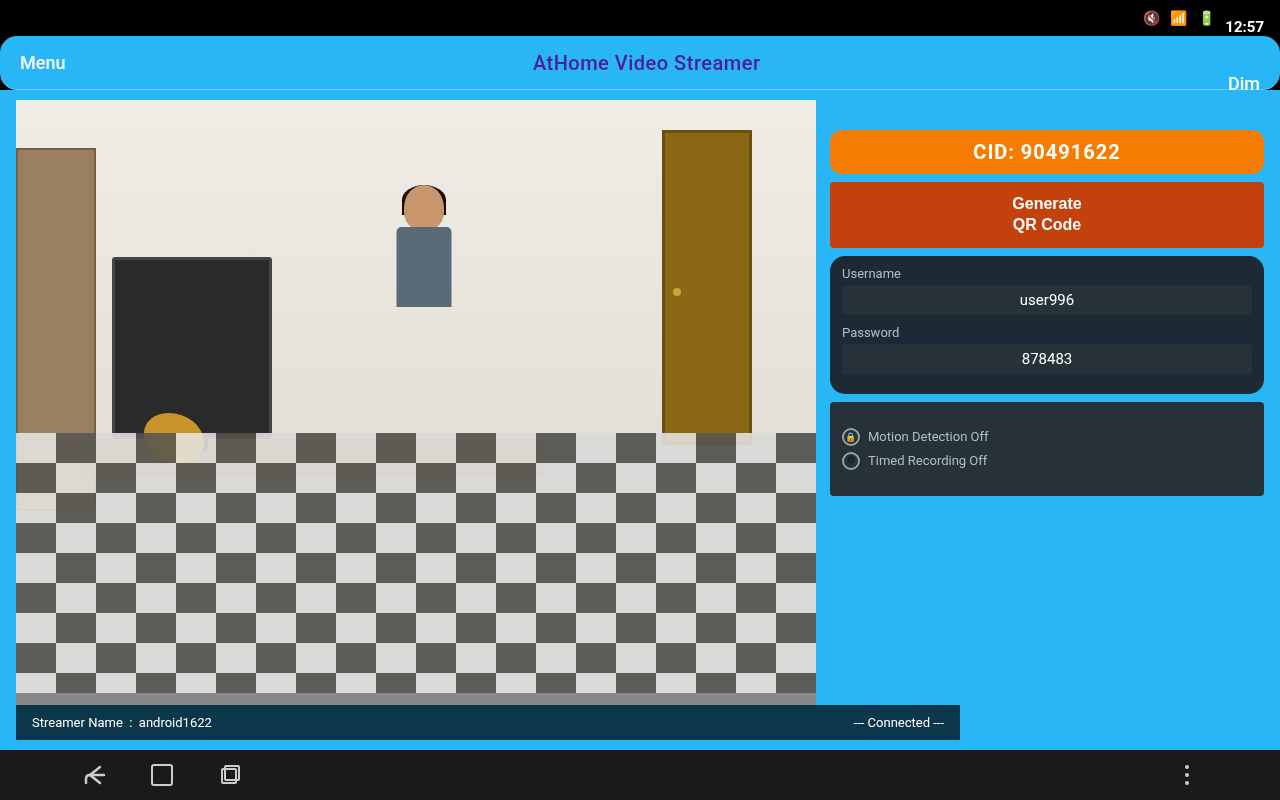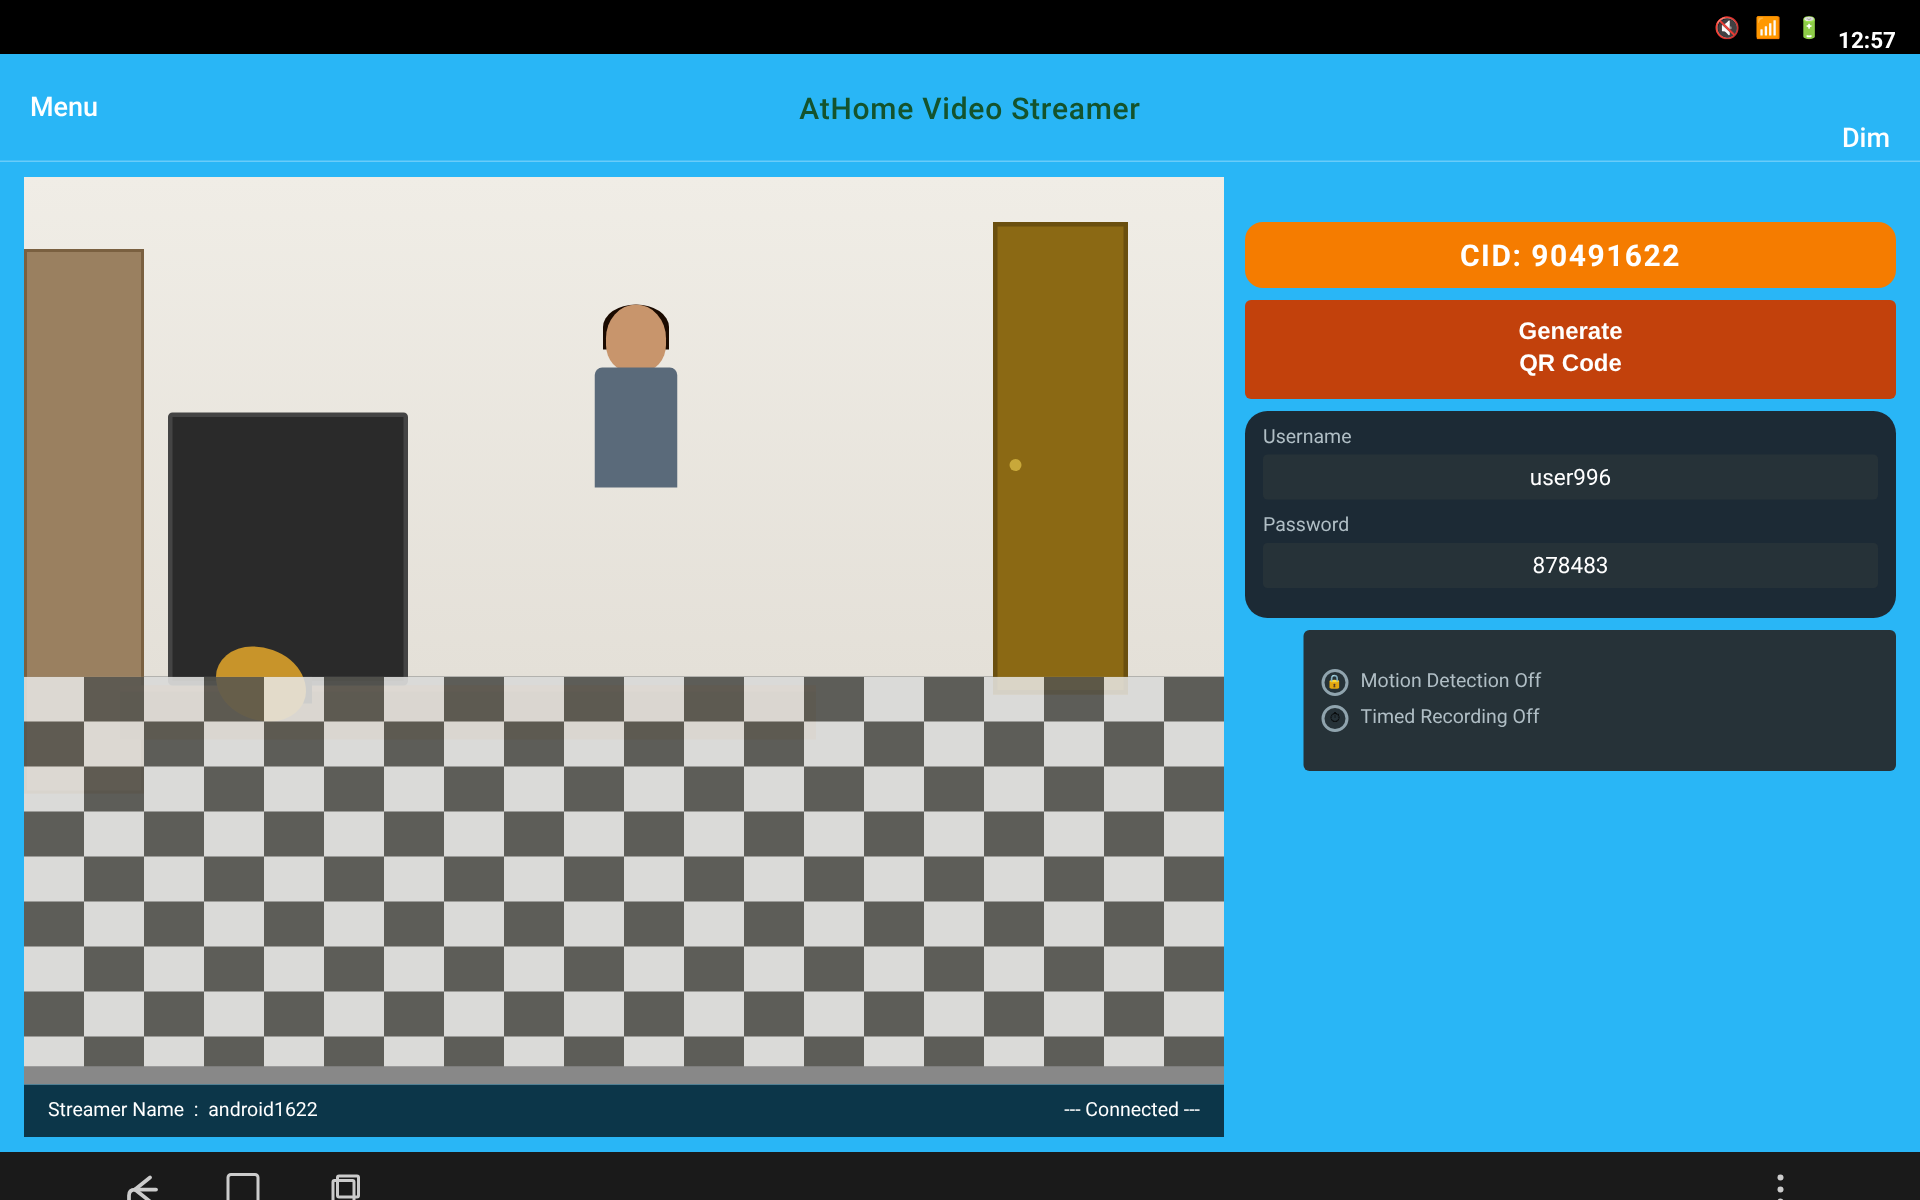--- a/index.html
+++ b/index.html
@@ -30,36 +30,37 @@
     #status-time {
       color: #fff;
       font-size: 15px;
       font-weight: bold;
       margin-top: 18px;
     }
 
     
     #app-header {
       width: 1280px;
-      height: 72px;
+      height: 54px;
       background: #29b6f6;
       display: flex;
       align-items: center;
       justify-content: space-between;
       padding: 0 20px;
       border-bottom: 1px solid rgba(255,255,255,0.3);
+      border-radius: 17px;
     }
     #header-menu {
       color: #fff;
       font-size: 18px;
       font-weight: 500;
       cursor: pointer;
     }
     #header-title {
-      color: #14532d;
+      color: #4c1d95;
       font-size: 20px;
       font-weight: 500;
       letter-spacing: 0.5px;
     }
     #header-dim {
       color: #fff;
       font-size: 18px;
       font-weight: 500;
       cursor: pointer;
       margin-top: 42px;
@@ -214,21 +215,21 @@
       bottom: 40%;
       left: 16%;
       width: 60px;
       height: 50px;
       background: #c8942a;
       border-radius: 40% 60% 40% 60%;
     }
 
     
     #video-bottom-bar {
-      width: 800px;
+      width: 944px;
       height: 35px;
       background: rgba(0,0,0,0.7);
       display: flex;
       align-items: center;
       justify-content: space-between;
       padding: 0 16px;
     }
     .video-bottom-text {
       color: #fff;
       font-size: 13px;
@@ -293,21 +294,20 @@
     }
 
     
     #status-section {
       background: #263238;
       border-radius: 4px;
       padding: 26px 12px;
       display: flex;
       flex-direction: column;
       gap: 6px;
-      margin-left: 39px;
     }
     .status-row {
       display: flex;
       align-items: center;
       gap: 8px;
     }
     .status-icon-circle {
       width: 18px;
       height: 18px;
       border: 2px solid #90a4ae;

